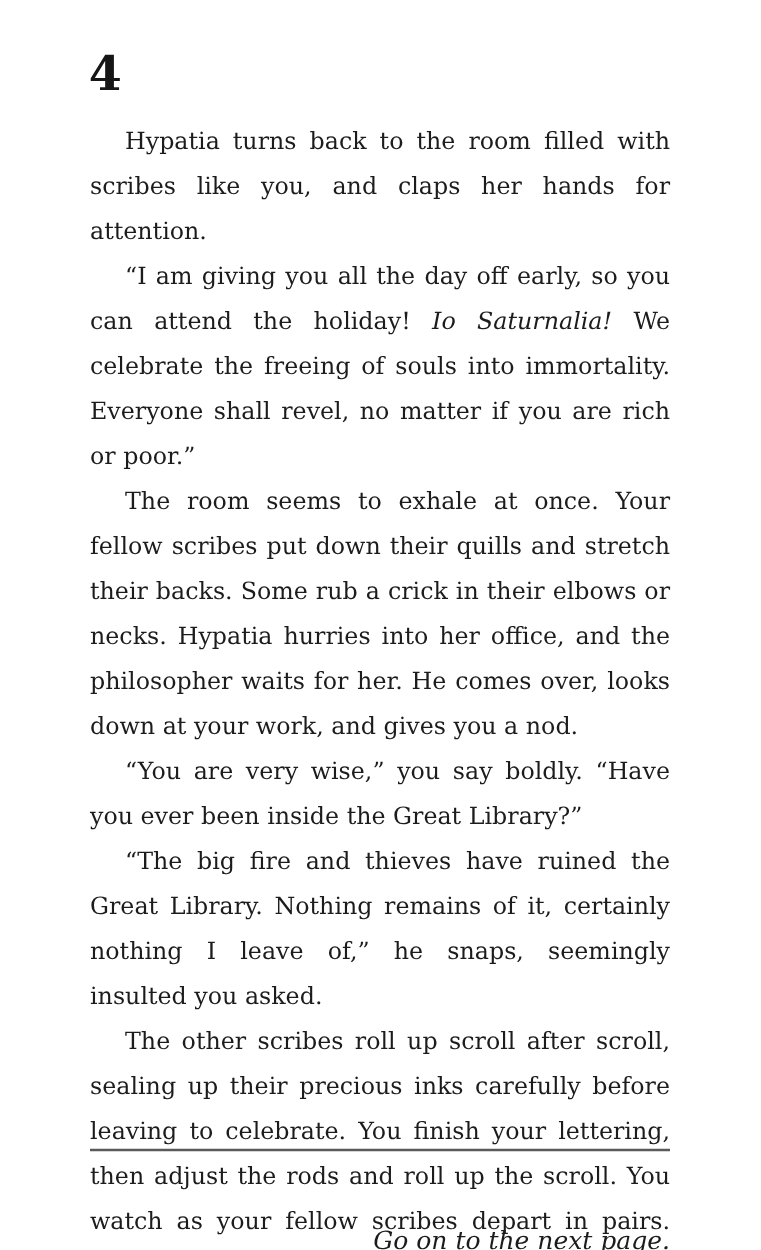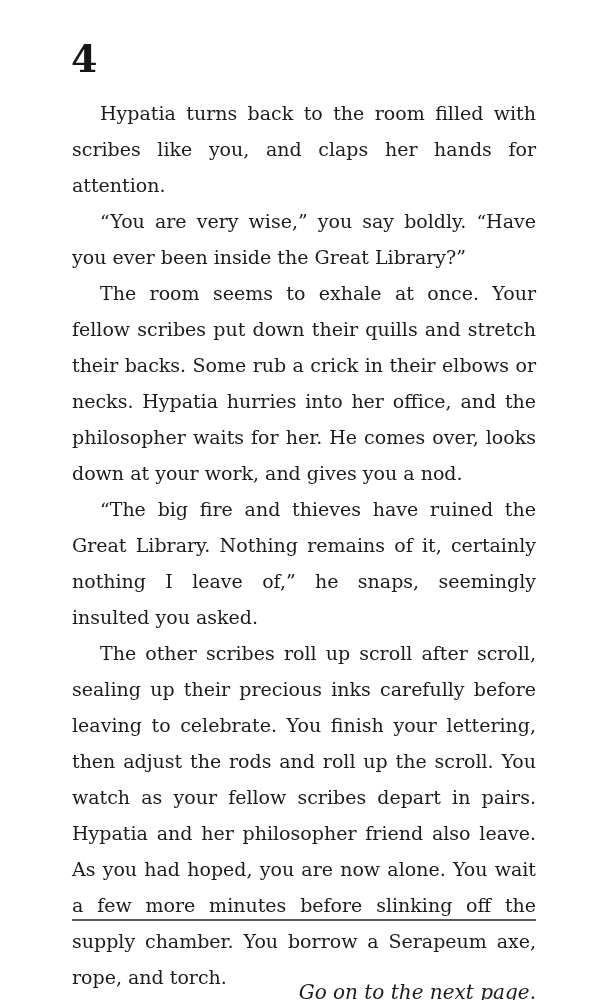--- a/index.html
+++ b/index.html
@@ -65,22 +65,23 @@
   }
 </style>
 </head>
 <body>
 
 <div class="page">
   <div class="page-number">4</div>
 
   <div class="body-text" id="story-text">
       <p><span>Hypatia turns back to the room filled with scribes like you, and claps her hands for attention.</span></p>
+      <p><span>“I am giving you all the day off early, so you can attend the holiday! </span><span class="italic">Io Saturnalia!</span><span> We celebrate the freeing of souls into immortality. Everyone shall revel, no matter if you are rich or poor.”</span></p>
+      <p><span>The room seems to exhale at once. Your fellow scribes put down their quills and stretch their backs. Some rub a crick in their elbows or necks. Hypatia hurries into her office, and the philosopher waits for her. He comes over, looks down at your work, and gives you a nod.</span></p>
       <p><span>“You are very wise,” you say boldly. “Have you ever been inside the Great Library?”</span></p>
-      <p><span>The room seems to exhale at once. Your fellow scribes put down their quills and stretch their backs. Some rub a crick in their elbows or necks. Hypatia hurries into her office, and the philosopher waits for her. He comes over, looks down at your work, and gives you a nod.</span></p>
       <p><span>“The big fire and thieves have ruined the Great Library. Nothing remains of it, certainly nothing I leave of,” he snaps, seemingly insulted you asked.</span></p>
       <p><span>The other scribes roll up scroll after scroll, sealing up their precious inks carefully before leaving to celebrate. You finish your lettering, then adjust the rods and roll up the scroll. You watch as your fellow scribes depart in pairs.  Hypatia and her philosopher friend also leave. As you had hoped, you are now alone. You wait a few more minutes before slinking off the supply chamber. You borrow a Serapeum axe, rope, and torch.</span></p>
     </div>
 
   <hr class="footer-rule">
 
   <div class="footer-instruction">Go on to the next page.</div>
 </div>
 
 </body></html>

